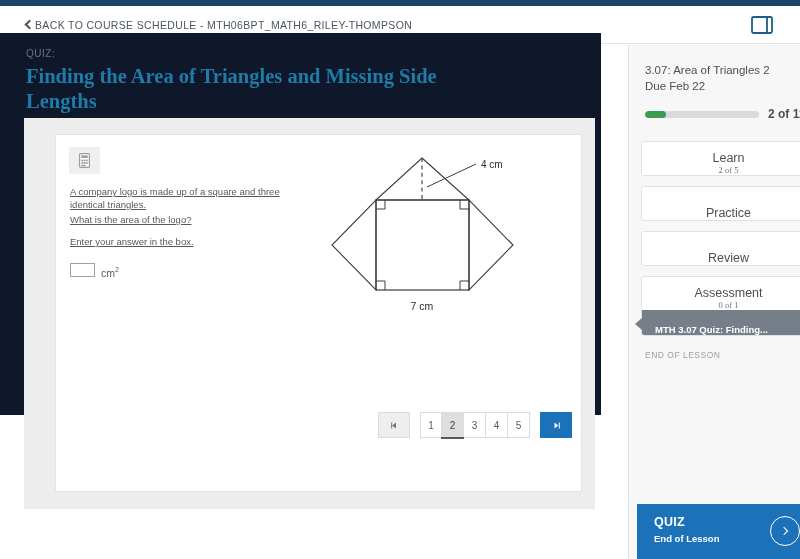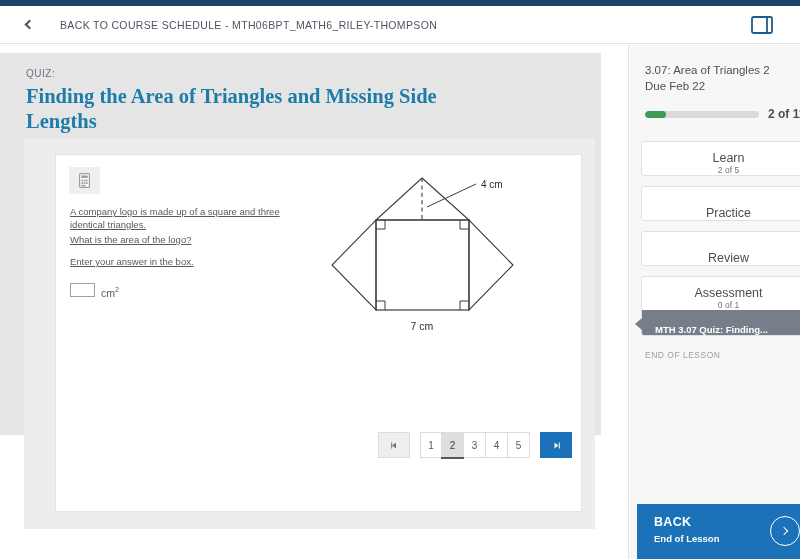--- a/index.html
+++ b/index.html
@@ -17,41 +17,41 @@
     background: #1b4268;
   }
 
   
   .header {
     position: absolute; left: 0; top: 6px; width: 800px; height: 38px;
     background: #ffffff; border-bottom: 1px solid #e2e4e6;
   }
   .back-link {
     position: absolute; left: 26px; top: 0; height: 38px;
-    display: flex; align-items: center; gap: 27px; cursor: pointer; justify-content: flex-end;
+    display: flex; align-items: center; gap: 2px; cursor: pointer; justify-content: flex-end;
   }
   .chev-left {
     display: block; width: 7px; height: 7px;
     border-left: 2px solid #4b5563; border-bottom: 2px solid #4b5563;
     transform: rotate(45deg); margin-bottom: 1px;
   }
   .back-text {
     font-size: 10.5px; letter-spacing: .35px; color: #4b5563;
     white-space: nowrap;
   }
   .panel-toggle {
     position: absolute; right: 26px; top: 8px;
     width: 24px; height: 22px; cursor: pointer;
   }
   .panel-toggle svg { display: block; }
 
   
   .main {
-    position: absolute; left: 0; top: 53px; width: 601px; height: 382px;
-    background: #e5e5e5;
+    position: absolute; left: 0; top: 33px; width: 601px; height: 382px;
+    background: #0f172a;
   }
   .quiz-label {
     position: absolute; left: 26px; top: 15px;
     font-size: 10px; letter-spacing: .5px; color: #6b7280;
   }
   .quiz-title {
     position: absolute; left: 26px; top: 31px; width: 420px;
     font-family: "Liberation Serif", serif;
     font-size: 20.5px; line-height: 25px; font-weight: 700;
     color: #1d7ca8;
@@ -149,21 +149,21 @@
   .nav-list { position: absolute; left: 12px; top: 96px; width: 175px; }
   .nav-card {
     position: relative; background: #ffffff; border: 1px solid #e0e1e3;
     border-radius: 3px; margin-bottom: 10px; cursor: pointer;
   }
   .nav-head {
     height: 33px; display: flex; align-items: center;
     justify-content: flex-end; padding: 0 13px; flex-direction: column;
   }
   .nav-label { font-size: 12.5px; color: #4c5054; }
-  .nav-count { font-size: 8.5px; color: #6b7280; }
+  .nav-count { font-size: 8.5px; color: #6b7280; font-family: Liberation Serif, serif; }
   .nav-sub {
     position: relative; height: 25px; background: #767e8a;
     display: flex; align-items: flex-end; padding: 0 13px;
     border-radius: 0 0 2px 2px; cursor: pointer;
   }
   .nav-sub-label {
     font-size: 9.5px; font-weight: 700; color: #ffffff; white-space: nowrap;
   }
   .nav-sub::before {
     content: ""; position: absolute; left: -7px; top: 8px;
@@ -347,21 +347,21 @@
         <div class="nav-sub">
           <span class="nav-sub-label">MTH 3.07 Quiz: Finding...</span>
         </div>
       </div>
 
     </div>
 
     <div class="end-of-lesson">END OF LESSON</div>
 
     <div class="next-btn">
-      <div class="next-title">BACK</div>
+      <div class="next-title">QUIZ</div>
       <div class="next-sub">End of Lesson</div>
       <div class="next-circle">
         <span class="chev-right"></span>
       </div>
     </div>
 
   </div>
 </div>
 
 </body></html>

